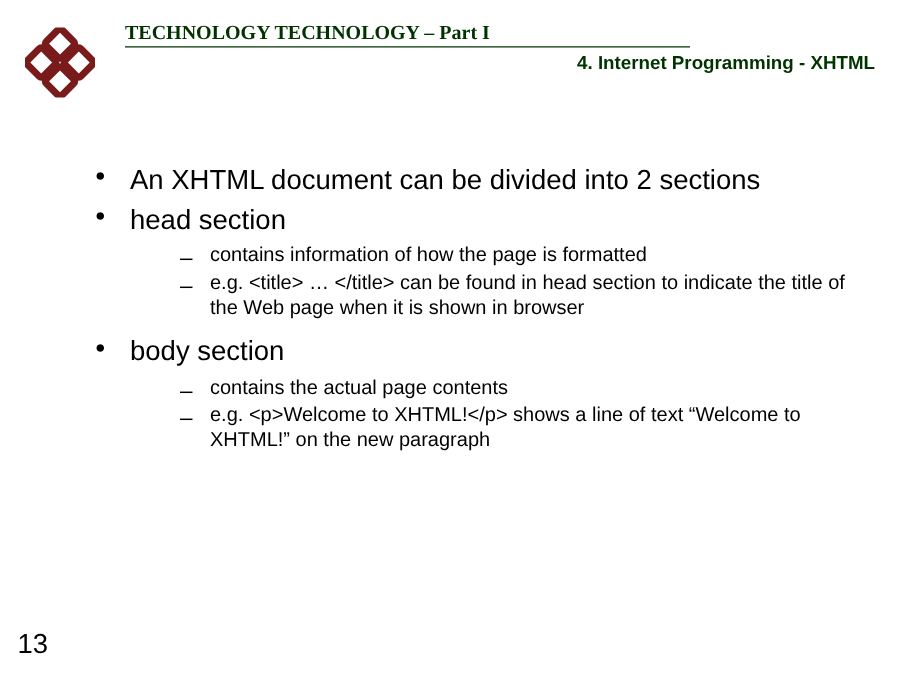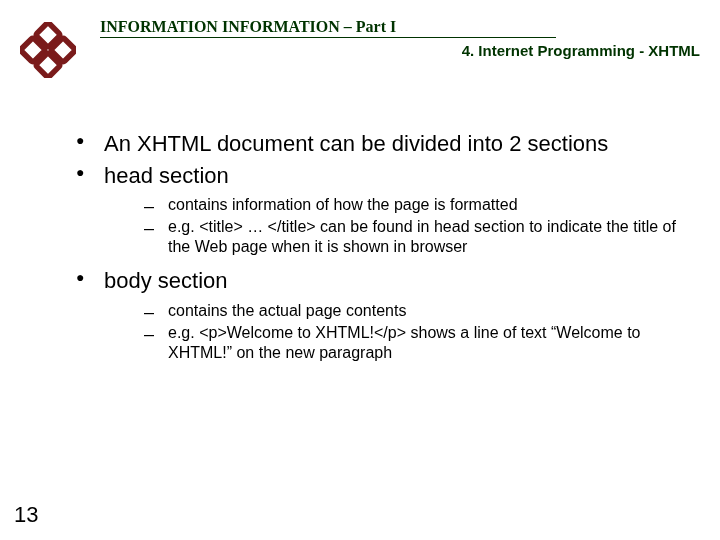--- a/index.html
+++ b/index.html
@@ -104,21 +104,21 @@
     <svg width="56" height="56" viewBox="0 0 100 100">
       <g fill="none" stroke="#7a1b1b" stroke-width="10" transform="rotate(45 50 50)">
         <rect x="15" y="15" width="32" height="32" rx="4"></rect>
         <rect x="53" y="15" width="32" height="32" rx="4"></rect>
         <rect x="15" y="53" width="32" height="32" rx="4"></rect>
         <rect x="53" y="53" width="32" height="32" rx="4"></rect>
       </g>
     </svg>
   </div>
   <div class="title-block">
-    <div class="course-title">INFORMATION INFORMATION – Part I</div>
+    <div class="course-title">TECHNOLOGY TECHNOLOGY – Part I</div>
     <div class="section-label">4. Internet Programming - XHTML</div>
   </div>
 </div>
 
 <div class="content">
   <ul class="top">
     <li><span>An XHTML document can be divided into 2 sections</span></li>
     <li>
       <span>head section</span>
       <ul class="sub">

